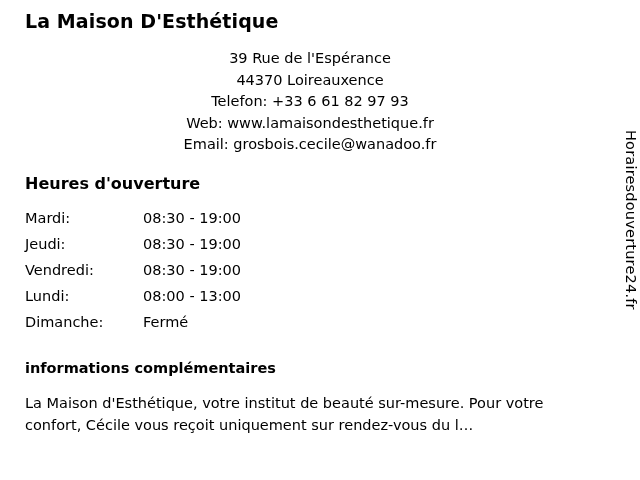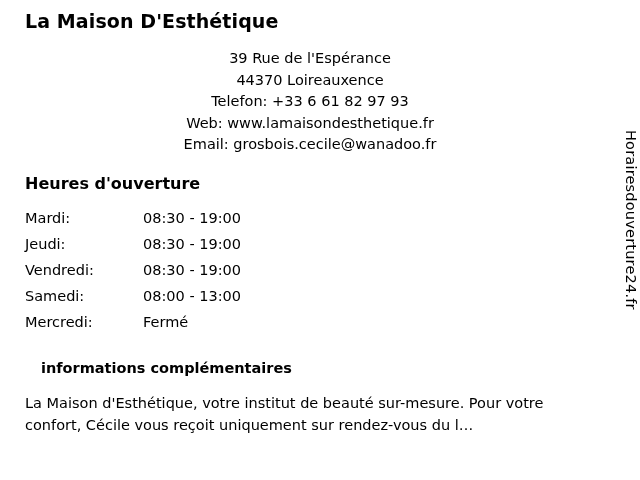--- a/index.html
+++ b/index.html
@@ -64,21 +64,21 @@
   }
   .hours-day {
     width: 118px;
   }
   .hours-time {
     padding-left: 0;
   }
   .info-heading {
     font-size: 14.5px;
     font-weight: bold;
-    margin: 0 0 14px 16px;
+    margin: 0 0 14px 0;
     line-height: 20px;
   }
   .info-text {
     font-size: 14.5px;
     line-height: 22px;
     width: 575px;
   }
   .vertical-label {
     position: absolute;
     right: 2px;
@@ -117,25 +117,25 @@
         </tr>
         <tr>
           <td class="hours-day">Jeudi:</td>
           <td class="hours-time">08:30 - 19:00</td>
         </tr>
         <tr>
           <td class="hours-day">Vendredi:</td>
           <td class="hours-time">08:30 - 19:00</td>
         </tr>
         <tr>
-          <td class="hours-day">Samedi:</td>
+          <td class="hours-day">Lundi:</td>
           <td class="hours-time">08:00 - 13:00</td>
         </tr>
         <tr>
-          <td class="hours-day">Mercredi:</td>
+          <td class="hours-day">Dimanche:</td>
           <td class="hours-time">Fermé</td>
         </tr>
       </tbody>
     </table>
 
     <h2 class="info-heading">informations complémentaires</h2>
 
     <div class="info-text">La Maison d'Esthétique, votre institut de beauté sur-mesure. Pour votre confort, Cécile vous reçoit uniquement sur rendez-vous du l…</div>
 
   </div>

